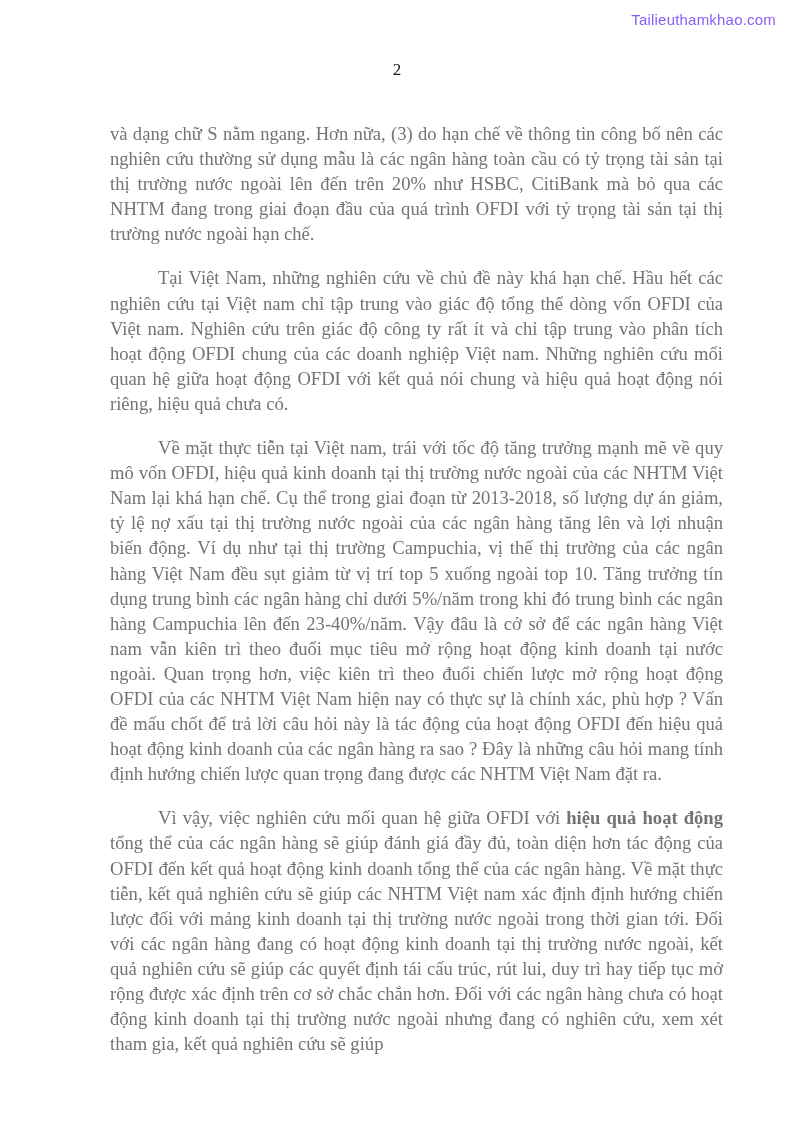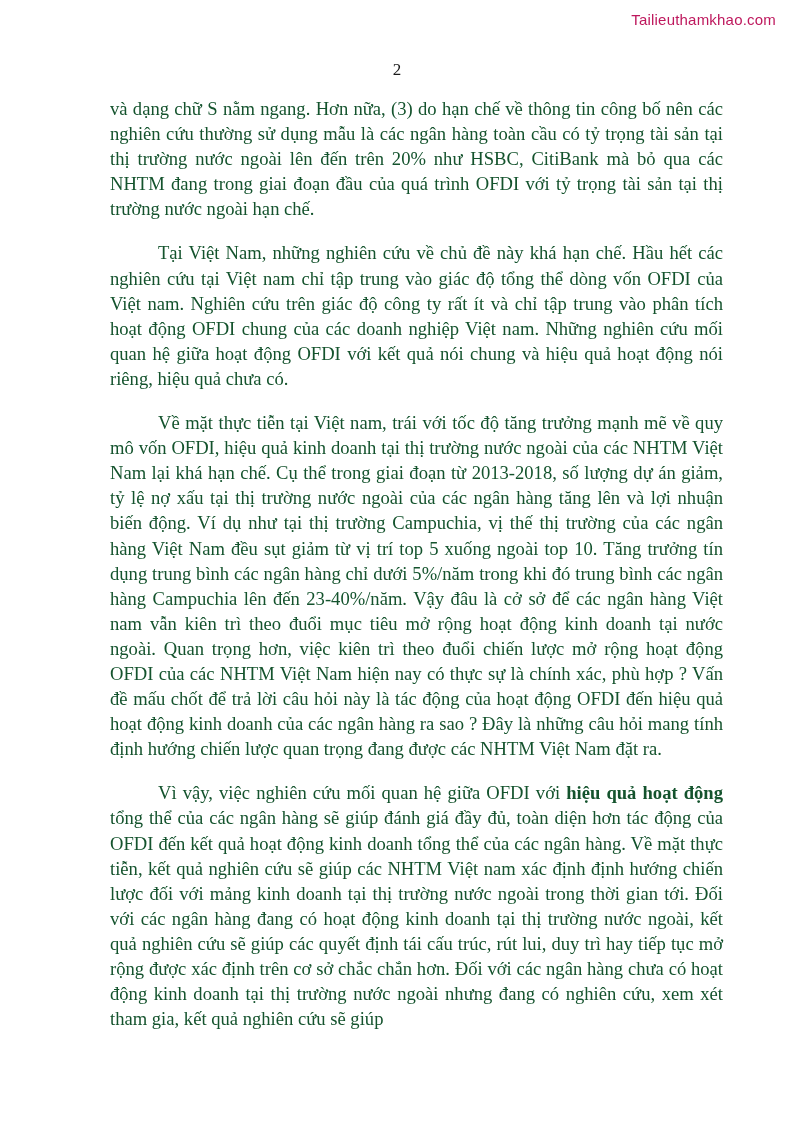--- a/index.html
+++ b/index.html
@@ -15,43 +15,43 @@
     overflow: hidden;
     box-sizing: border-box;
   }
   .watermark {
     position: absolute;
     top: 11px;
     right: 18px;
     font-family: "Liberation Sans", sans-serif;
     font-size: 15px;
     letter-spacing: 0.2px;
-    color: #be185d;
+    color: #8b5cf6;
     white-space: nowrap;
     user-select: none;
   }
   .page-number {
     position: absolute;
     top: 60px;
     left: 0;
     right: 0;
     text-align: center;
     font-family: "Liberation Serif", serif;
     font-size: 17px;
     color: #1a1a1a;
   }
   .content {
     position: absolute;
-    top: 96px;
+    top: 121px;
     left: 110px;
     width: 613px;
     font-family: "Liberation Serif", serif;
     font-size: 18.6px;
     line-height: 25.1px;
-    color: #14532d;
+    color: #737373;
     text-align: justify;
     text-justify: inter-word;
   }
   .para {
     margin: 0 0 0 0;
     text-align: justify;
     text-justify: inter-word;
     hyphens: none;
   }
   .para.indent {

